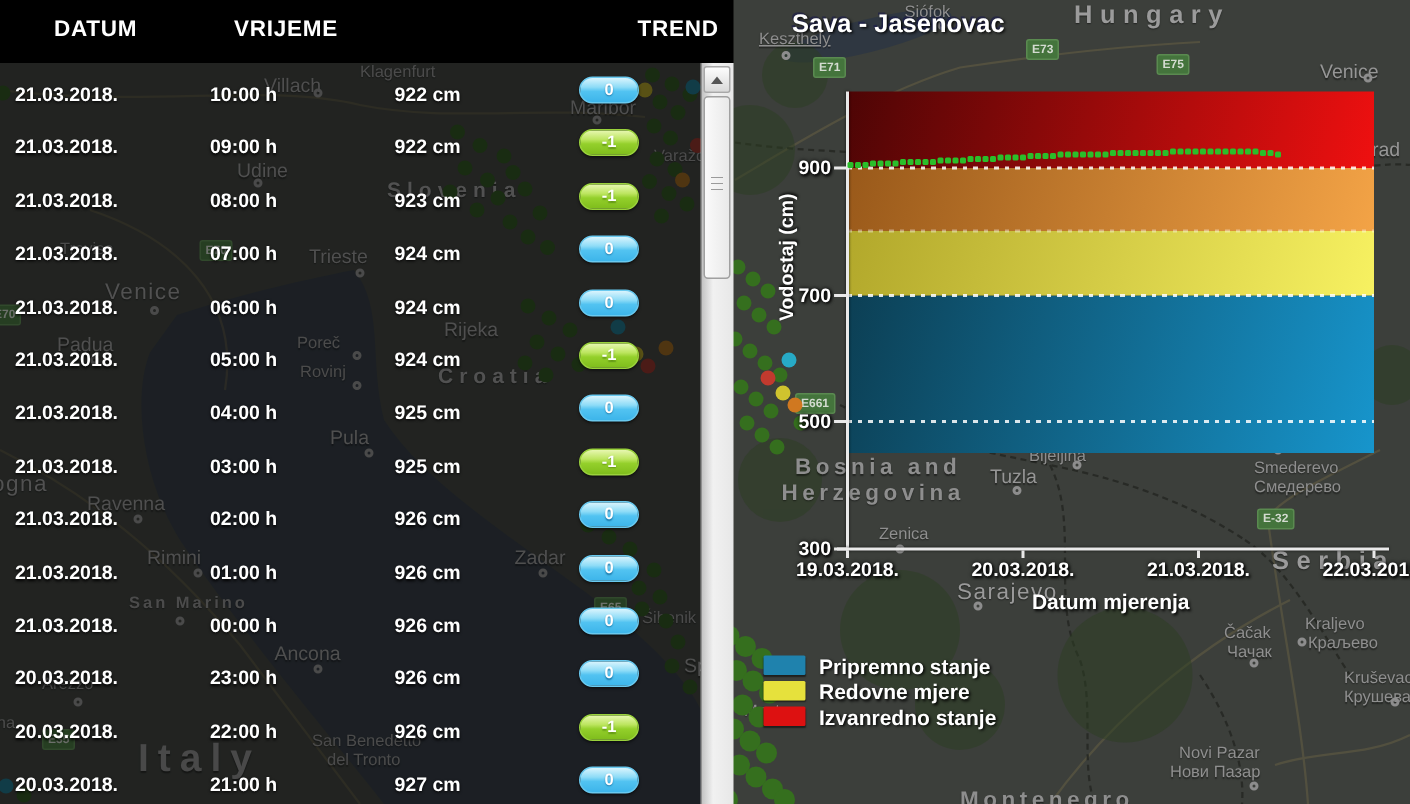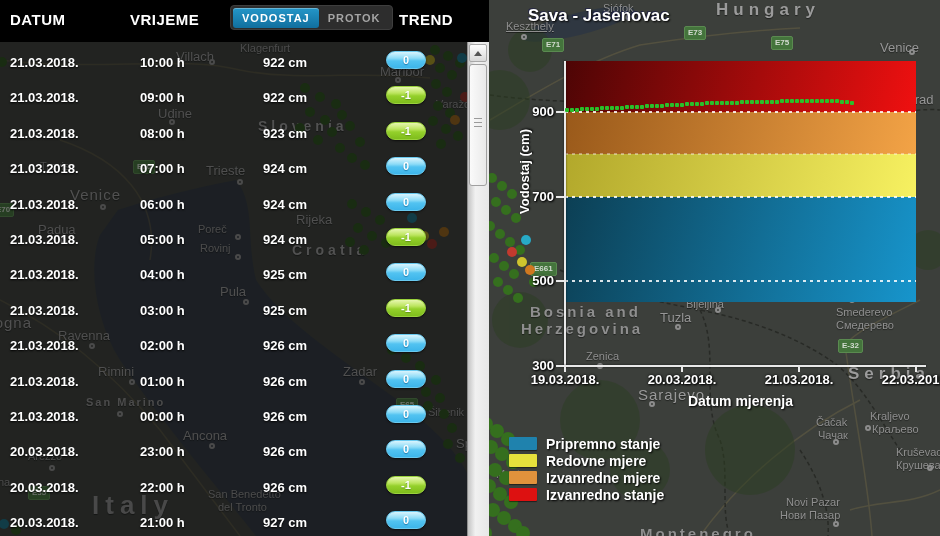--- a/index.html
+++ b/index.html
@@ -34,21 +34,21 @@
   .c-val{left:263px;width:80px;}
   .badge{position:absolute;left:386px;top:5px;width:40px;height:18px;border-radius:9px;text-align:center;
     font-size:11px;font-weight:bold;color:#fff;line-height:17px;box-shadow:0 1px 2px rgba(0,0,0,.6);}
   .badge.blue{background:linear-gradient(180deg,#d9f4fd 0%,#8edcf7 38%,#52c3f1 56%,#3db5ea 100%);
     border:1px solid #69c9ef;text-shadow:0 1px 1px rgba(20,110,160,.85);}
   .badge.green{background:linear-gradient(180deg,#e7f7b0 0%,#bce55f 38%,#94d02b 56%,#7fbd1c 100%);
     border:1px solid #9ad23c;text-shadow:0 1px 1px rgba(90,140,20,.85);}
 
   
   #header{position:absolute;left:0;top:0;width:489px;height:42px;background:#000;}
-  .h-label{position:absolute;top:11px;color:#fff;font-size:15px;font-weight:bold;letter-spacing:.5px;}
+  .h-label{position:absolute;top:11px;color:#fff;font-size:15px;font-weight:bold;letter-spacing:.5px;margin-left:26px;}
   #toggle-group{position:absolute;left:230px;top:5px;height:25px;background:#2d2d2d;border:1px solid #3e3e3e;
     border-radius:4px;display:flex;align-items:center;padding:0 2px;}
   .tg-btn{font-size:11px;font-weight:bold;letter-spacing:1px;padding:4px 9px;border-radius:3px;cursor:pointer;}
   .tg-btn.active{color:#fff;background:linear-gradient(180deg,#2496c8,#116f9e);box-shadow:inset 0 1px 0 rgba(255,255,255,.3);}
   .tg-btn.inactive{color:#a5a5a5;}
 
   
   #sb-track{position:absolute;left:467px;top:42px;width:22px;height:494px;
     background:linear-gradient(90deg,#c4c4c4,#f1f1f1 35%,#e7e7e7);border-left:1px solid #8f8f8f;}
   #sb-up{position:absolute;left:469px;top:44px;width:18px;height:18px;border:1px solid #a8a8a8;border-radius:2px;
@@ -401,24 +401,20 @@
         <div class="t-cell c-date">20.03.2018.</div>
         <div class="t-cell c-time">21:00 h</div>
         <div class="t-cell c-val">927 cm</div>
         <div class="badge blue">0</div>
       </div>
     </div>
 
   <div id="header">
     <div class="h-label" style="left:10px">DATUM</div>
     <div class="h-label" style="left:130px">VRIJEME</div>
-    <div id="toggle-group">
-      <div class="tg-btn active">VODOSTAJ</div>
-      <div class="tg-btn inactive">PROTOK</div>
-    </div>
     <div class="h-label" style="left:399px">TREND</div>
   </div>
 
   <div id="sb-track"></div>
   <div id="sb-up"></div>
   <div id="sb-thumb"></div>
 
   <div id="chart">
     <div id="chart-title">Sava - Jasenovac</div>
     <div id="yaxis-title">
@@ -514,22 +510,18 @@
     <div id="legend">
         <div class="legend-row">
           <div class="legend-swatch" style="background: rgb(31, 130, 173);"></div>
           <div class="legend-label">Pripremno stanje</div>
         </div>
         <div class="legend-row">
           <div class="legend-swatch" style="background: rgb(230, 225, 60);"></div>
           <div class="legend-label">Redovne mjere</div>
         </div>
         <div class="legend-row">
-          <div class="legend-swatch" style="background: rgb(224, 146, 60);"></div>
-          <div class="legend-label">Izvanredne mjere</div>
-        </div>
-        <div class="legend-row">
           <div class="legend-swatch" style="background: rgb(221, 17, 17);"></div>
           <div class="legend-label">Izvanredno stanje</div>
         </div>
       </div>
   </div>
 </div>
 
 </body></html>

